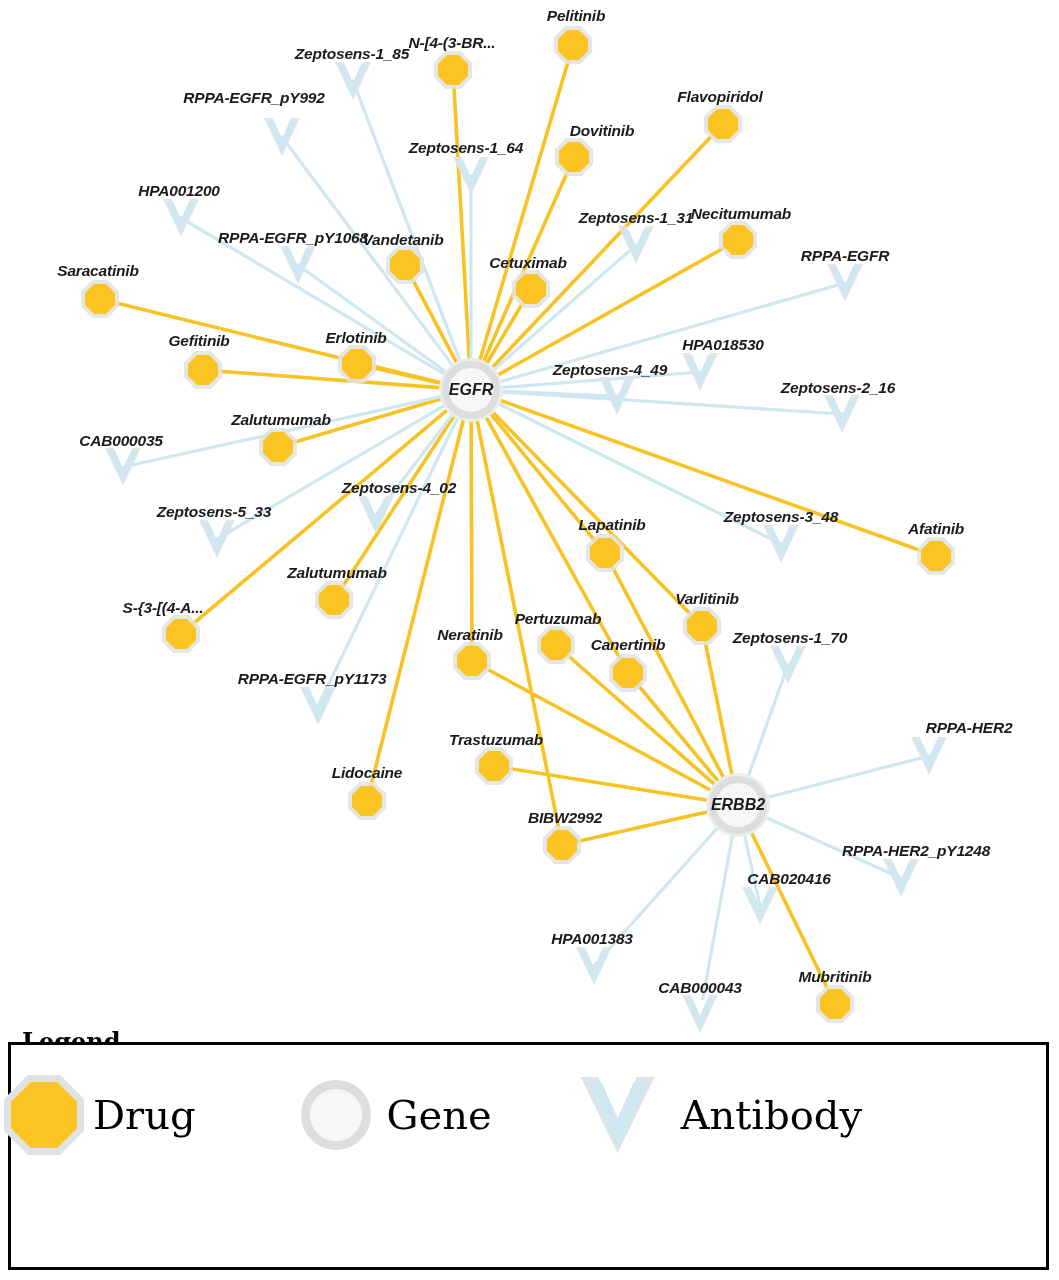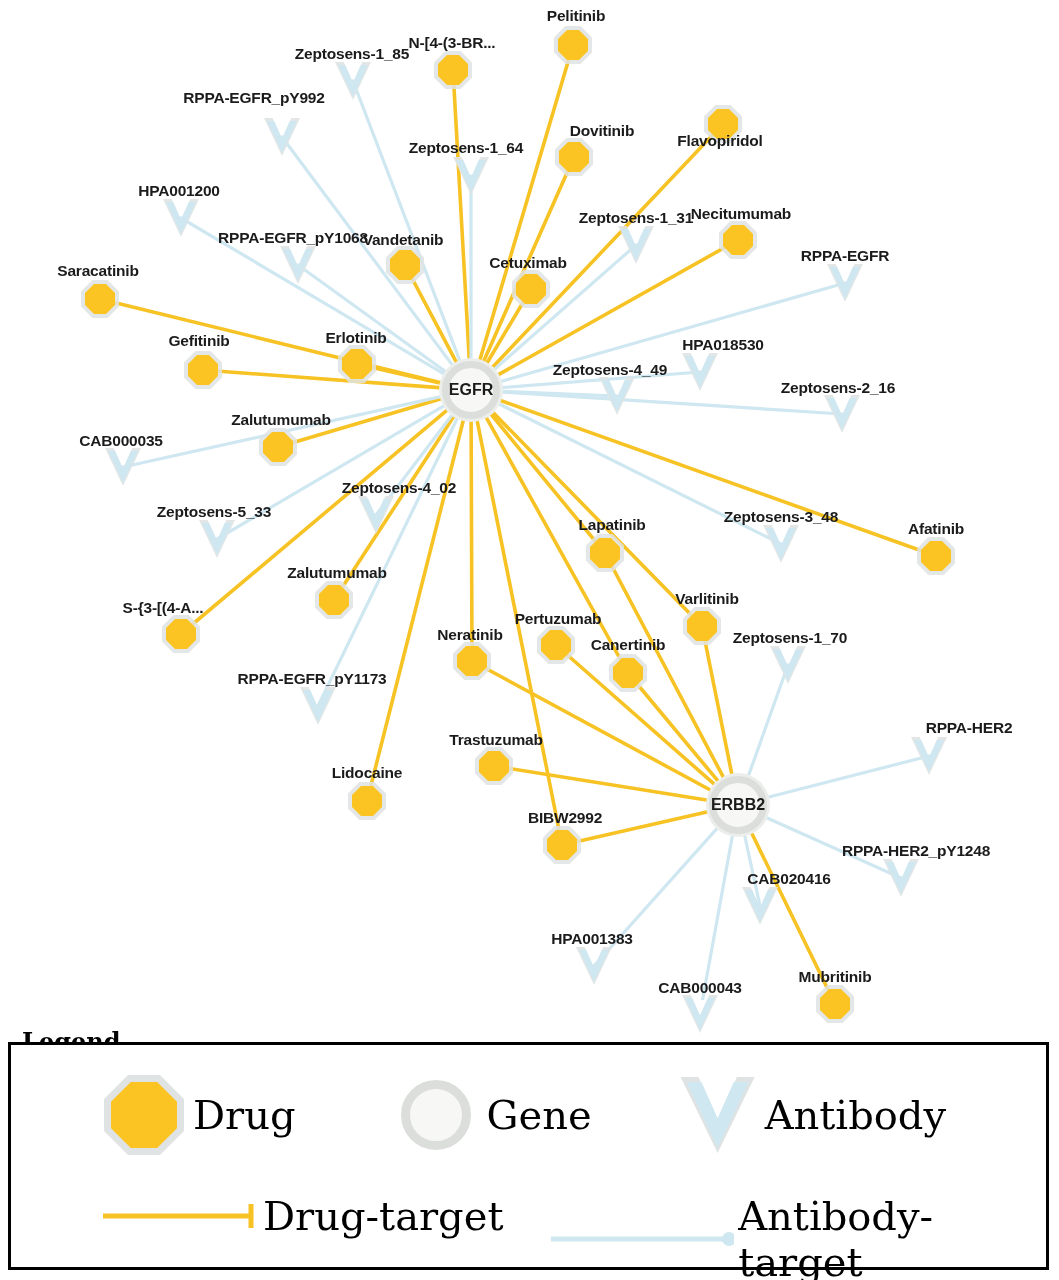--- a/index.html
+++ b/index.html
@@ -12,20 +12,21 @@
     height: 1280px;
     font-family: "Liberation Sans", sans-serif;
     position: relative;
     overflow: hidden;
   }
   #graph-area {
     position: absolute;
     left: 0; top: 0;
     width: 867px;
     height: 1000px;
+    font-style: italic;
   }
   #edge-layer {
     position: absolute;
     left: 0; top: 0;
     width: 1059px;
     height: 1000px;
   }
   .node {
     position: absolute;
     transform: translate(-50%, -50%);
@@ -254,21 +255,21 @@
           <div class="core"></div>
         </div>
       </div>
       <div class="node-label" style="left: 452px; top: 43px; text-align: right;">N-[4-(3-BR...</div>
       <div class="node" style="left: 723px; top: 124px;">
         <div class="drug-shape">
           <div class="halo"></div>
           <div class="core"></div>
         </div>
       </div>
-      <div class="node-label" style="left: 720px; top: 97px; margin-top: 44px;">Flavopiridol</div>
+      <div class="node-label" style="left: 720px; top: 97px;">Flavopiridol</div>
       <div class="node" style="left: 574px; top: 157px;">
         <div class="drug-shape">
           <div class="halo"></div>
           <div class="core"></div>
         </div>
       </div>
       <div class="node-label" style="left: 602px; top: 131px;">Dovitinib</div>
       <div class="node" style="left: 738px; top: 240px;">
         <div class="drug-shape">
           <div class="halo"></div>
@@ -557,48 +558,32 @@
         <div class="gene-shape"></div>
       </div>
       <div class="gene-label" style="left: 738px; top: 805px;">ERBB2</div>
     </div>
 </div>
 
 <div id="legend-title">Legend</div>
 
 <div id="legend-box">
   <div class="legend-row1">
-    <div class="legend-item" style="margin-left:100px;">
+    <div class="legend-item" style="">
       <div class="legend-drug-shape">
         <div class="halo"></div>
           <div class="core"></div>
       </div>
       <div class="legend-text">Drug</div>
     </div>
     <div class="legend-item" style="margin-left:105px;">
       <div class="legend-gene-shape"></div>
       <div class="legend-text">Gene</div>
     </div>
-    <div class="legend-item" style="margin-left:95px;">
+    <div class="legend-item" style="margin-left:95px;gap:16px;">
       <div class="legend-ab-shape">
         <div class="halo"></div>
           <div class="core"></div>
       </div>
       <div class="legend-text">Antibody</div>
-    </div>
-  </div>
-  <div class="legend-row2">
-    <div class="legend-edge-item" style="left:92px; top:8px;">
-      <svg width="160" height="40">
-        <line x1="0" y1="20" x2="148" y2="20" stroke="#f7c223" stroke-width="5"></line>
-        <line x1="148" y1="8" x2="148" y2="32" stroke="#f7c223" stroke-width="5"></line>
-      </svg>
-      <div class="legend-text" style="margin-left:0px;">Drug-target</div>
-    </div>
-    <div class="legend-edge-item" style="left:540px; top:8px;">
-      <svg width="190" height="40">
-        <line x1="0" y1="20" x2="175" y2="20" stroke="#cfe7f0" stroke-width="5"></line>
-        <circle cx="178" cy="20" r="7" fill="#cfe7f0"></circle>
-      </svg>
-      <div class="legend-text" style="margin-left:4px;">Antibody-target</div>
     </div>
   </div>
 </div>
 
 </body></html>

